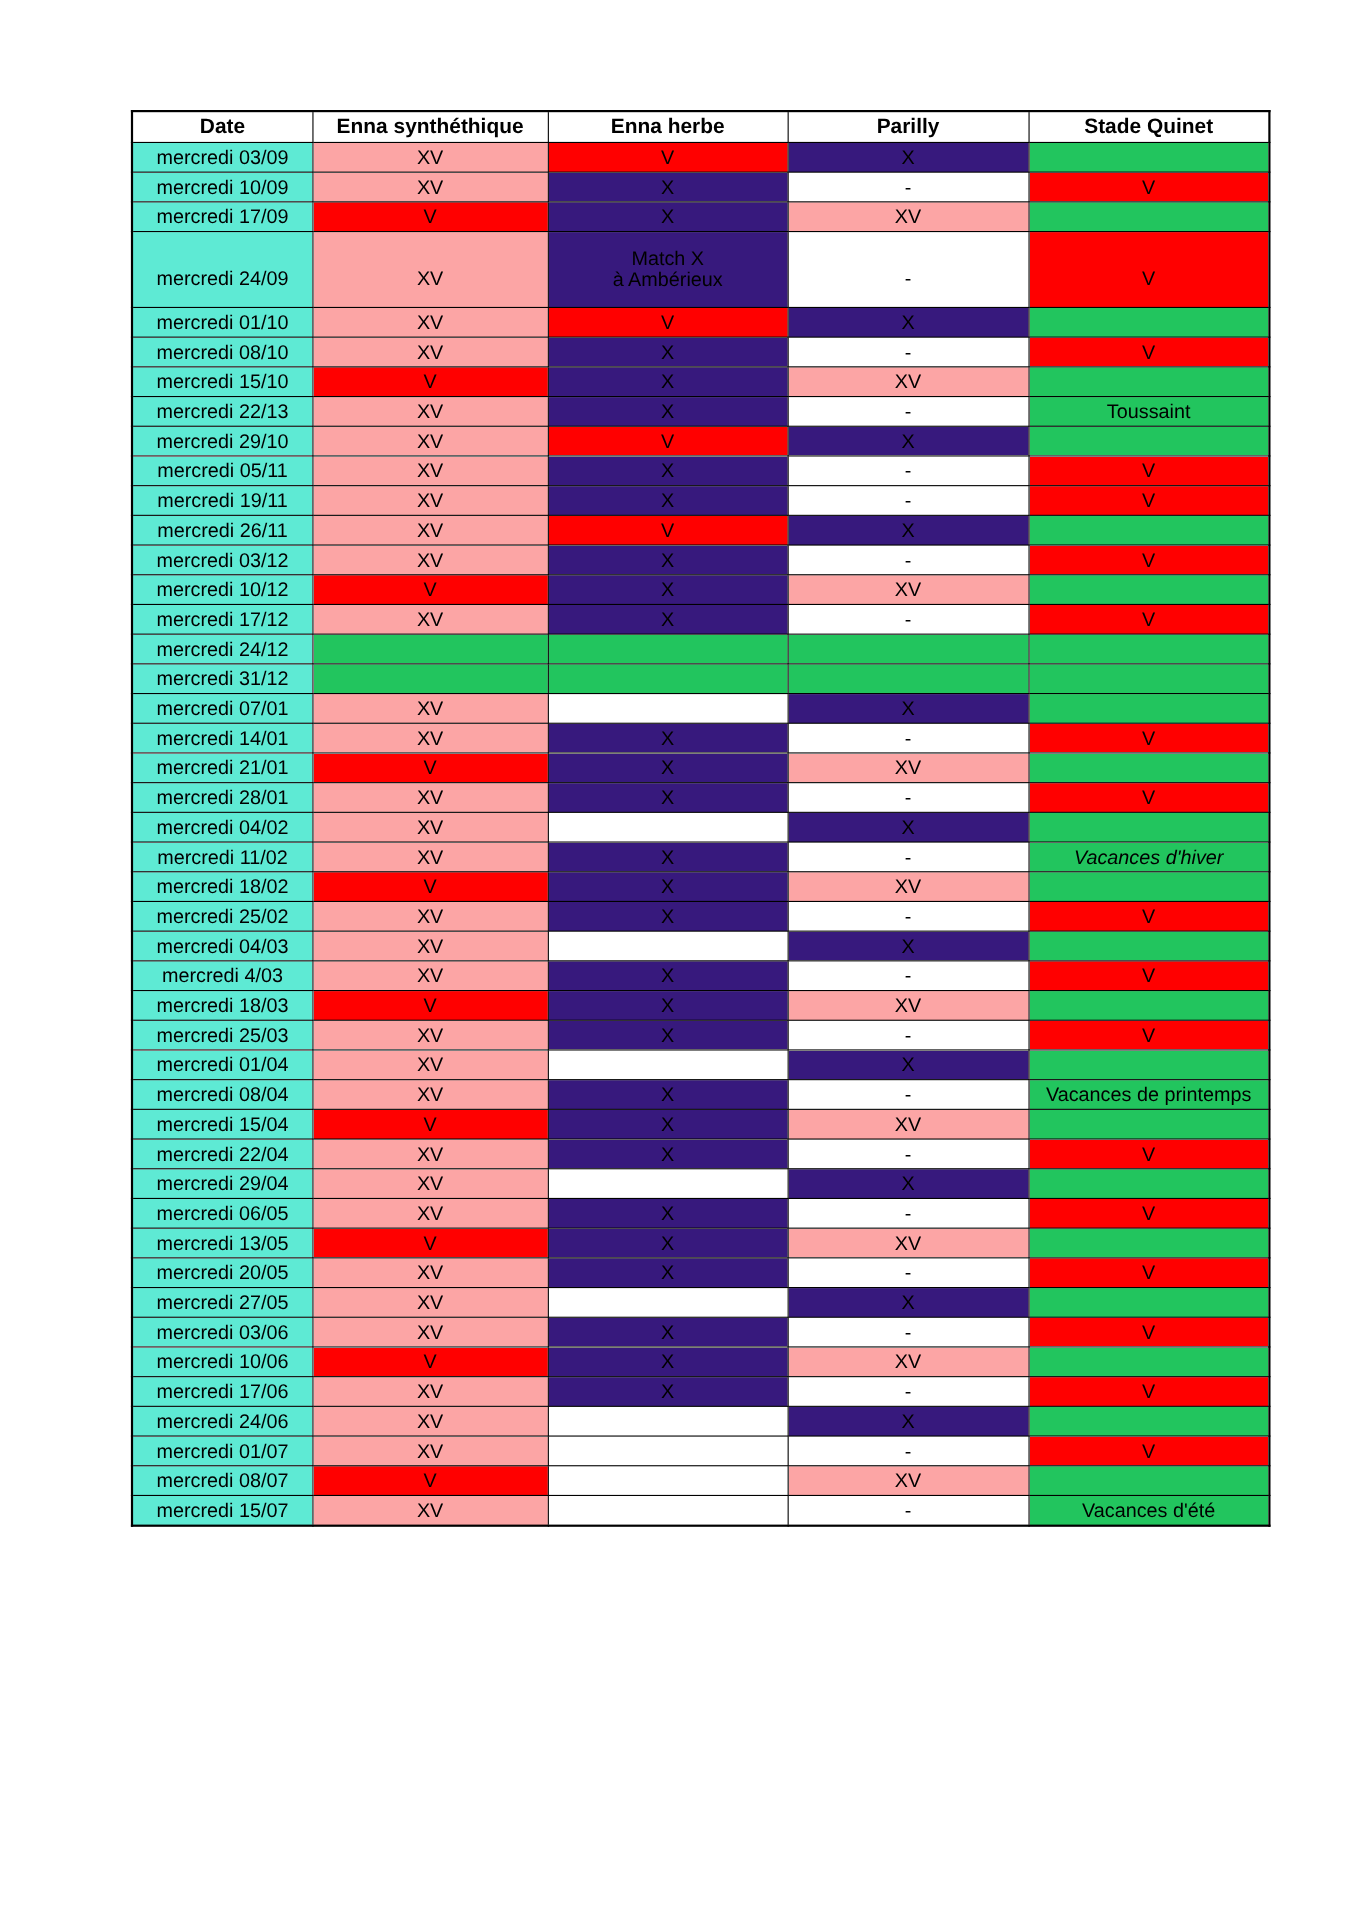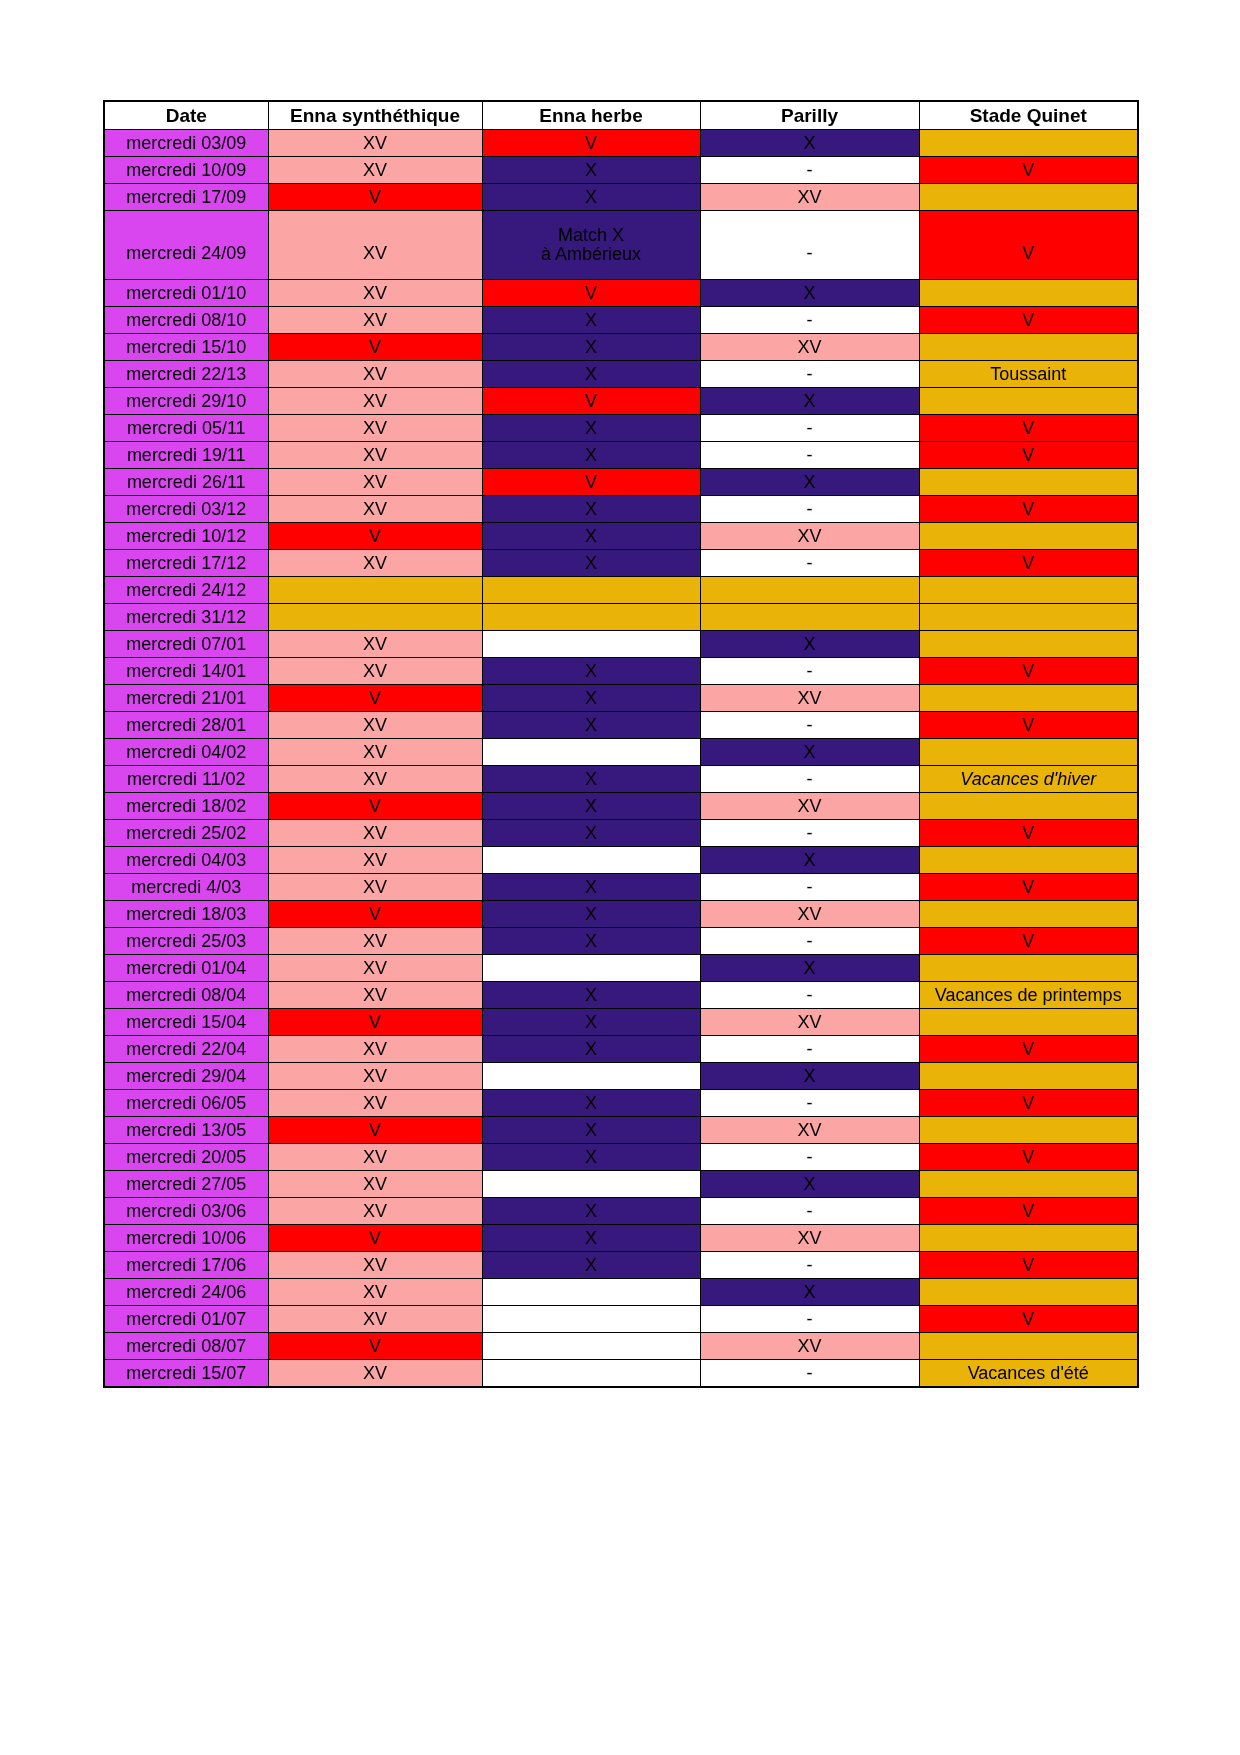--- a/index.html
+++ b/index.html
@@ -4,21 +4,21 @@
 <style>
   html,body{margin:0;padding:0;background:#ffffff;}
   body{
     width:1240px;height:1755px;position:relative;
     font-family:"Liberation Sans", sans-serif;
     -webkit-font-smoothing:antialiased;
   }
   .page{position:relative;width:1240px;height:1755px;background:#ffffff;overflow:hidden;}
 
   table.schedule{
-    position:absolute;left:103px;top:100px;
+    position:absolute;left:119px;top:100px;
     border-collapse:collapse;table-layout:fixed;
     border:2px solid #000000;
   }
   table.schedule th,
   table.schedule td{
     border:1px solid #000000;
     padding:0;
     overflow:hidden;
   }
   table.schedule th{
@@ -28,26 +28,26 @@
   }
   table.schedule td{
     height:26px;
     font-size:18px;color:#000000;
     text-align:center;vertical-align:middle;
     line-height:1.05;
   }
   tr.tall td{height:52px;}
   tr.tall td.vbottom{vertical-align:bottom;padding-bottom:16px;}
 
-  td.date-cell{background:#d946ef;color:#000000;}
+  td.date-cell{background:#5eead4;color:#000000;}
 
   td.c-darkred{background:#fca5a5;color:#ffffff;}
   td.c-red{background:#ff0000;color:#ffffff;}
   td.c-purple{background:#37197d;color:#ffffff;}
-  td.c-gray{background:#eab308;color:#000000;}
+  td.c-gray{background:#22c55e;color:#000000;}
   td.c-white{background:#ffffff;color:#000000;}
 
   td.multiline{white-space:pre-line;font-size:18px;line-height:1.2;vertical-align:middle;}
   td.align-left{text-align:left;padding-left:3px;font-style:italic;}
 </style>
 </head>
 <body>
 
 <div class="page">
   <table class="schedule">

